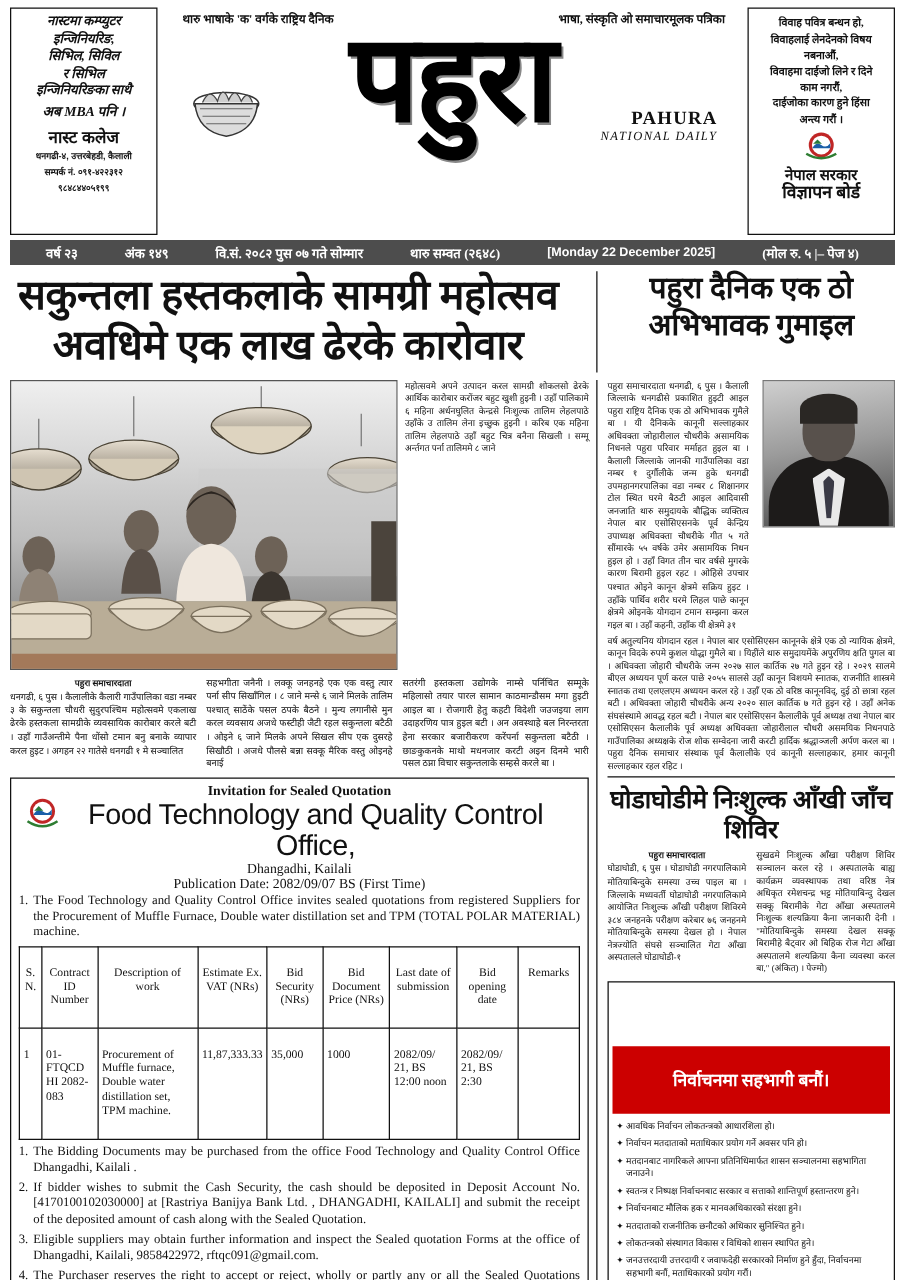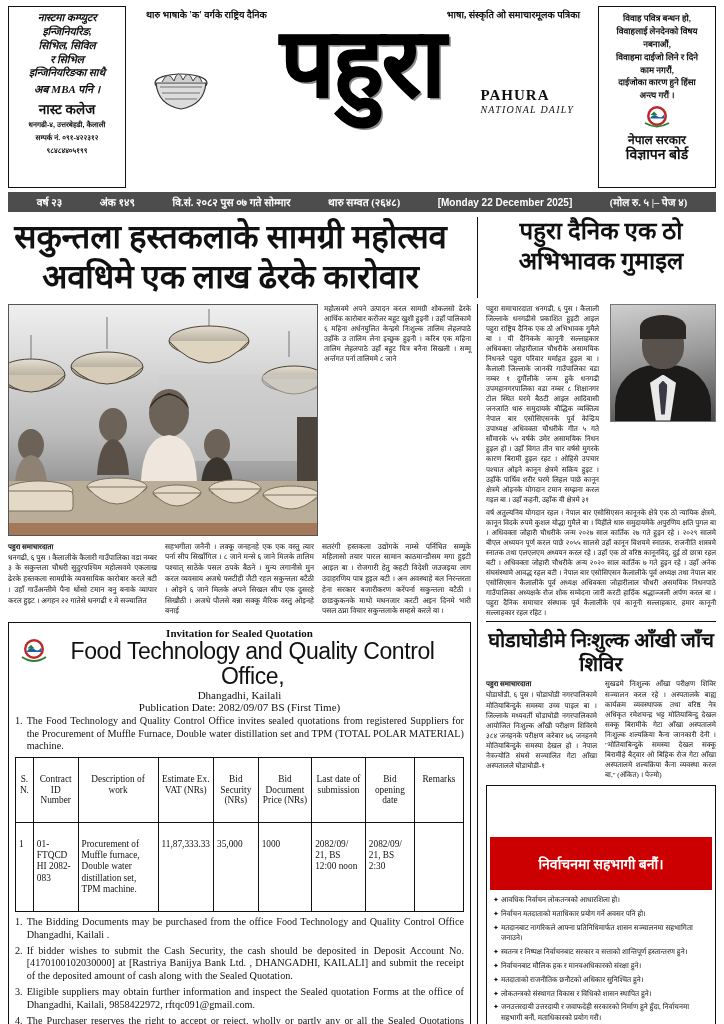--- a/index.html
+++ b/index.html
@@ -47,21 +47,21 @@
     font-family: "Liberation Serif", serif;
     font-weight: bold;
     font-size: 96px;
     line-height: 0.98;
     letter-spacing: -2px;
     color: #000;
     text-shadow: 2px 2px 0 #888, -1px -1px 0 #fff;
     -webkit-text-stroke: 1px #000;
   }
   .mh-sub {
-    position: absolute; right: 18px; bottom: -4px; text-align: left;
+    position: absolute; right: 18px; bottom: -4px; text-align: right;
   }
   .mh-sub .en { font-family: "Liberation Serif", serif; font-weight: bold; font-size: 15px; letter-spacing: 1px;}
   .mh-sub .en2 { font-family: "Liberation Serif", serif; font-style: italic; font-size: 10px; letter-spacing: 1.2px;}
   .basket-logo { position: absolute; left: 18px; bottom: -2px; width: 62px; height: 48px; }
 
   .mh-right {
     width: 118px; flex: 0 0 118px;
     border: 1.5px solid #111;
     padding: 5px 3px 3px 3px;
     text-align: center;
@@ -105,21 +105,21 @@
 
   .photo-block { display: flex; }
   .photo {
     width: 310px; height: 232px; flex: 0 0 310px;
     background: linear-gradient(160deg,#d8d8d8 0%,#9a9a9a 40%,#6f6f6f 70%,#444 100%);
     position: relative; overflow: hidden; border: 1px solid #555;
   }
   .side-strip { flex: 1 1 auto; padding-left: 6px; }
   .np { font-size: 7.4px; line-height: 1.46; text-align: justify; }
   .np.tight { font-size: 7.1px; line-height: 1.42; }
-  .byline { font-size: 7px; font-weight: bold; margin-bottom: 2px; }
+  .byline { font-size: 7px; font-weight: bold; margin-bottom: 2px; text-align: center; }
   .cols3 { column-count: 3; column-gap: 8px; column-rule: 0; margin-top: 6px; }
   .cols2 { column-count: 2; column-gap: 8px; margin-top: 2px; }
 
   
   .rt-top { display: flex; gap: 11px; }
   .rt-text { flex: 1 1 auto; }
   .portrait {
     width: 106px; height: 118px; flex: 0 0 106px;
     background: linear-gradient(170deg,#cfcfcf,#9b9b9b 45%,#4a4a4a);
     position: relative; overflow: hidden; border: 1px solid #777;

